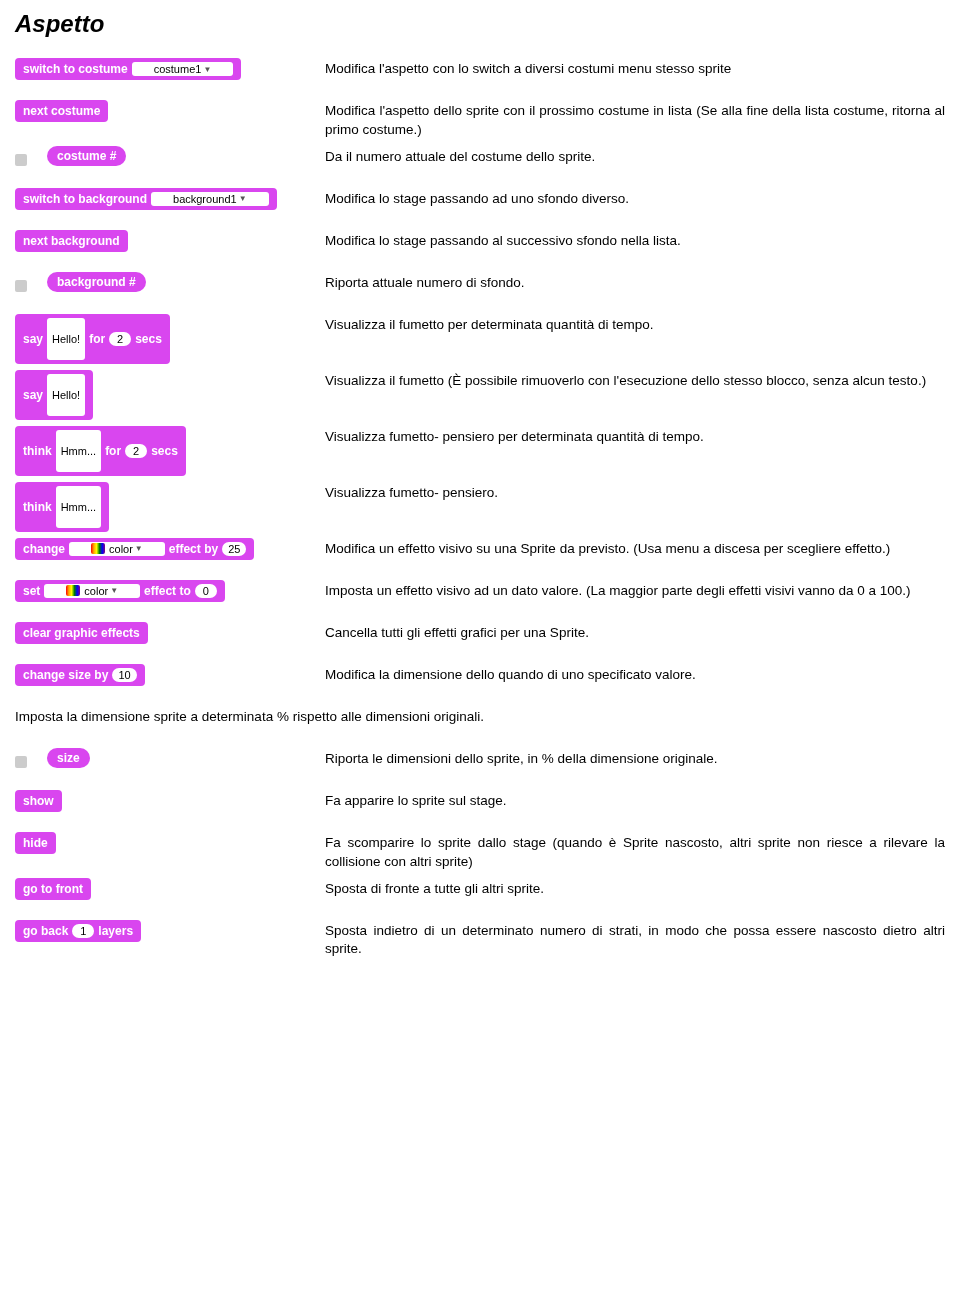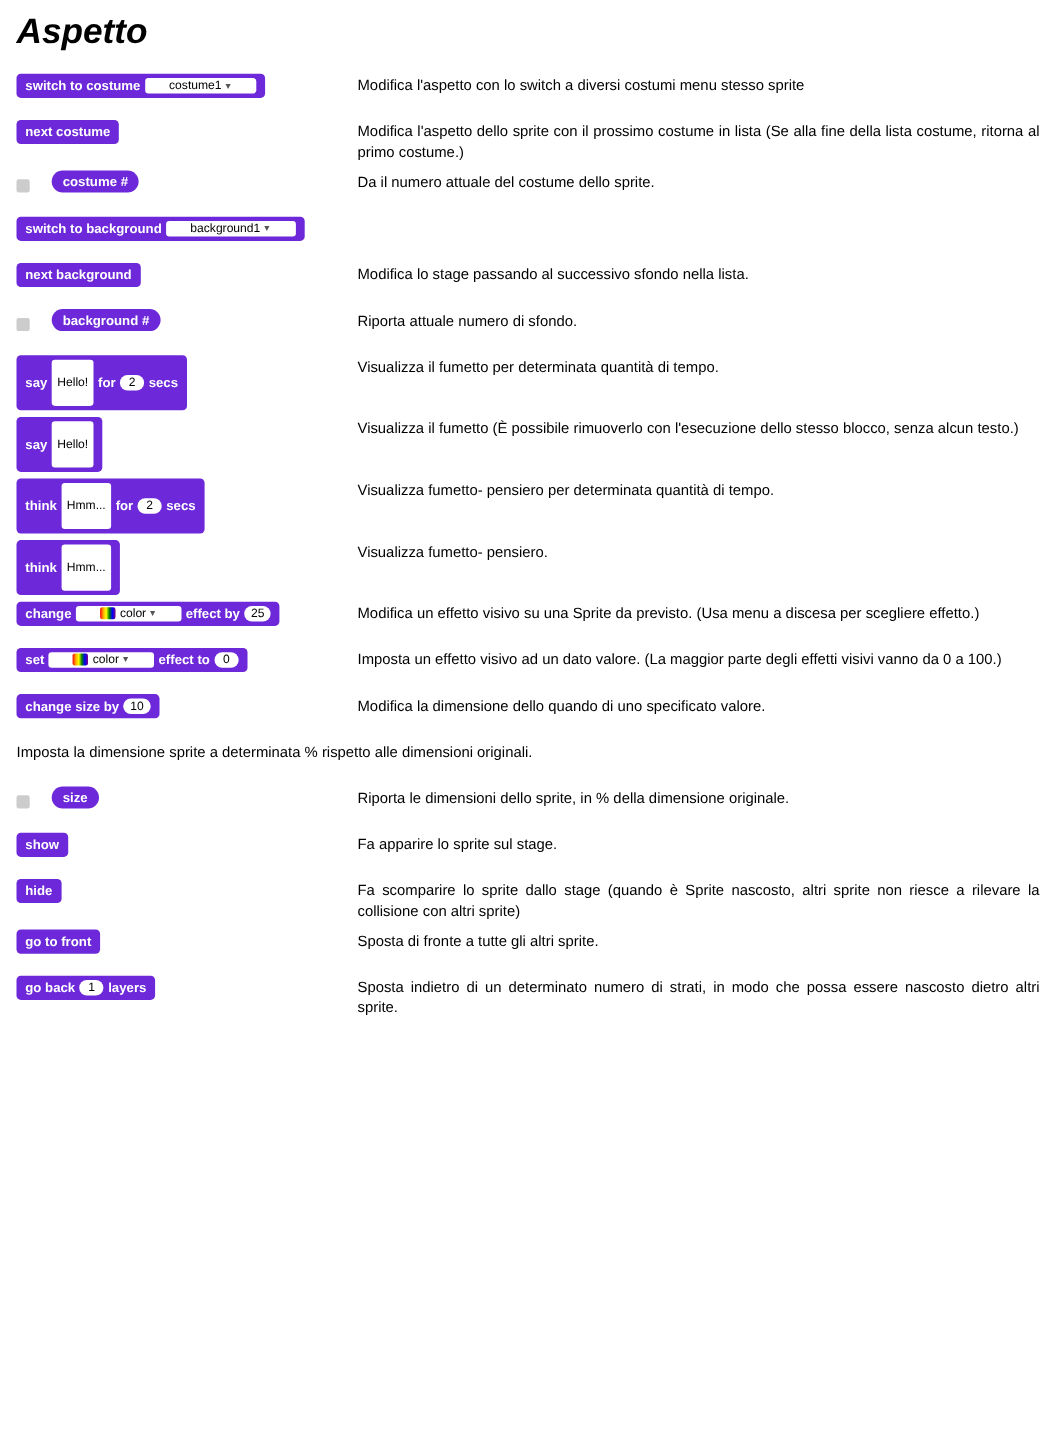--- a/index.html
+++ b/index.html
@@ -6,21 +6,21 @@
     body {
       font-family: Arial, sans-serif;
       font-size: 14px;
       background: #fff;
       color: #000;
       padding: 10px 15px;
       width: 960px;
     }
     h1 {
       font-style: italic;
-      font-size: 32px;
+      font-size: 24px;
       font-weight: bold;
       margin-bottom: 20px;
     }
     .rows {
       display: flex;
       flex-direction: column;
       gap: 6px;
     }
     .row {
       display: flex;
@@ -50,21 +50,21 @@
       border-radius: 4px;
       padding: 4px 8px;
       color: #fff;
       font-size: 12px;
       font-weight: bold;
       white-space: nowrap;
       gap: 4px;
       position: relative;
       cursor: pointer;
     }
-    .block-purple { background: #6d28d9; }
+    .block-purple { background: #d946ef; }
     .block-reporter {
       border-radius: 10px;
       padding: 3px 10px;
     }
     .input-white {
       background: #fff;
       color: #000;
       border-radius: 3px;
       padding: 15px 5px;
       font-size: 11px;
@@ -157,20 +157,21 @@
   <div class="row">
     <div class="block-col">
       <span class="block block-purple">
         <span>switch to background</span>
         <span class="input-dropdown">
           <span>background1</span>
           <span class="dropdown-arrow">▼</span>
         </span>
       </span>
     </div>
+    <div class="desc-col">Modifica lo stage passando ad uno sfondo diverso.</div>
   </div>
 
   <div class="row">
     <div class="block-col">
       <span class="block block-purple">
         <span>next background</span>
       </span>
     </div>
     <div class="desc-col">Modifica lo stage passando al successivo sfondo nella lista.</div>
   </div>
@@ -258,20 +259,28 @@
           <span>color</span>
           <span class="dropdown-arrow">▼</span>
         </span>
         <span>effect to</span>
         <span class="input-num">0</span>
       </span>
     </div>
     <div class="desc-col">Imposta un effetto visivo ad un dato valore. (La maggior parte degli effetti visivi vanno da 0 a 100.)</div>
   </div>
 
+  <div class="row">
+    <div class="block-col">
+      <span class="block block-purple">
+        <span>clear graphic effects</span>
+      </span>
+    </div>
+    <div class="desc-col">Cancella tutti gli effetti grafici per una Sprite.</div>
+  </div>
 
   <div class="row">
     <div class="block-col">
       <span class="block block-purple">
         <span>change size by</span>
         <span class="input-num">10</span>
       </span>
     </div>
     <div class="desc-col">Modifica la dimensione dello quando di uno specificato valore.</div>
   </div>

